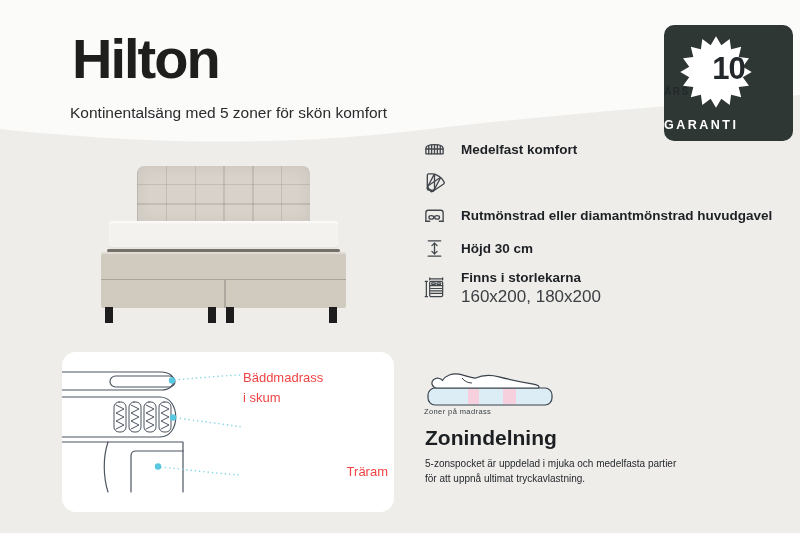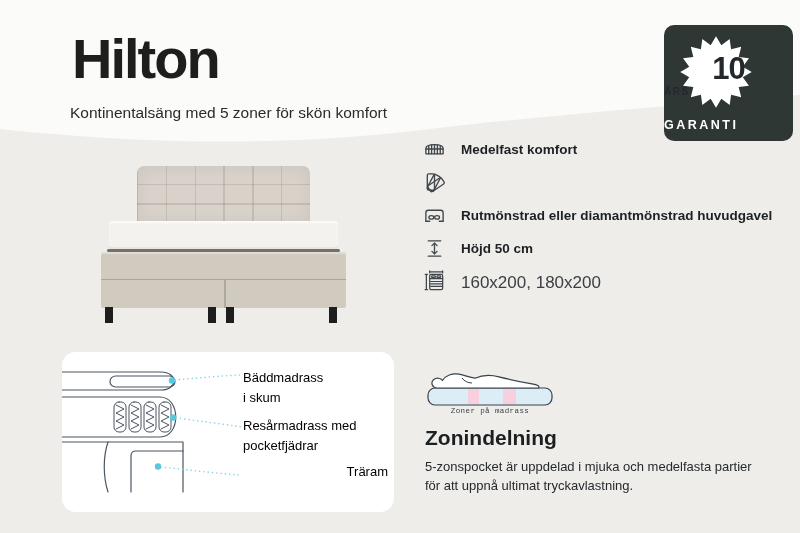--- a/index.html
+++ b/index.html
@@ -85,36 +85,36 @@
   .feature-sub{font-size:17px;color:#3c4044;margin-top:2px;}
   .feature-col{display:flex;flex-direction:column;justify-content:center;}
   
   .card{
     position:absolute;left:62px;top:352px;width:332px;height:160px;
     background:#ffffff;border-radius:14px;
   }
   .card svg{position:absolute;left:0;top:0;}
   .card-label{
     position:absolute;left:181px;width:145px;
-    font-size:13px;color:#000000;line-height:1.5;white-space:pre-line;
+    font-size:13px;color:#ef4444;line-height:1.5;white-space:pre-line;
   }
   .lbl-topper{top:16px;} .lbl-springs{top:64px;} .lbl-frame{top:110px;text-align:right;}
   
   .zone-illustration{position:absolute;left:424px;top:362px;}
   .zone-caption{
-    position:absolute;left:424px;top:407px;width:132px;text-align:center;
-    font-size:7.5px;color:#3c4246;letter-spacing:.4px;font-family:Liberation Mono, monospace;
+    position:absolute;left:424px;top:407px;width:132px;
+    font-size:7.5px;color:#3c4246;letter-spacing:.4px;
   }
   .zone-heading{
     position:absolute;left:425px;top:426px;
     font-size:21px;font-weight:bold;color:#1c1f22;
   }
   .zone-body{
     position:absolute;left:425px;top:457px;width:360px;
-    font-size:13px;color:#26292d;line-height:1.48;white-space:pre-line;
+    font-size:10px;color:#26292d;line-height:1.48;white-space:pre-line;
   }
 </style>
 </head>
 <body>
 
 <div class="stage">
 
   <svg class="hero-wave" width="800" height="160" viewBox="0 0 800 160">
     <path d="M0,0 H800 V95 C680,105 540,116 430,129 C330,141 200,150 0,129 Z" fill="#fbfbf9"></path>
   </svg>
@@ -180,36 +180,37 @@
     </div>
 
 
     <div class="feature-row">
       <span class="feature-icon">
         <svg width="23" height="23" viewBox="0 0 24 24" fill="none" stroke="#41464b" stroke-width="1.4" stroke-linecap="round" stroke-linejoin="round">
           <path d="M5.5,4 H18.5 M5.5,20 H18.5 M12,6.5 V17.5"></path>
           <path d="M9.3,9 L12,6.4 L14.7,9 M9.3,15 L12,17.6 L14.7,15"></path>
         </svg>
       </span>
-      <span class="feature-label">Höjd 50 cm</span>
+      <span class="feature-label">Höjd 30 cm</span>
     </div>
 
     <div class="feature-row">
       <span class="feature-icon">
         <svg width="23" height="23" viewBox="0 0 24 24" fill="none" stroke="#41464b" stroke-width="1.3" stroke-linecap="round" stroke-linejoin="round">
           <rect x="7" y="4.5" width="13.5" height="16" rx="1.5"></rect>
           <path d="M7,9 H20.5"></path>
           <rect x="9" y="6" width="4" height="1.8" rx="0.8"></rect>
           <rect x="14.5" y="6" width="4" height="1.8" rx="0.8"></rect>
           <path d="M8,12 H19.5 M8,14.5 H19.5 M8,17 H19.5"></path>
           <path d="M3.5,4.5 V20.5 M2.3,4.5 H4.7 M2.3,20.5 H4.7"></path>
           <path d="M7,2 H20.5 M7,1 V3 M20.5,1 V3"></path>
         </svg>
       </span>
       <span class="feature-col">
+        <span class="feature-label">Finns i storlekarna</span>
         <span class="feature-sub">160x200, 180x200</span>
       </span>
     </div>
 
   </div>
 
   <div class="card">
     <svg width="332" height="160" viewBox="0 0 332 160">
       <g fill="none" stroke="#4b5560" stroke-width="1.2" stroke-linecap="round">
 
@@ -239,22 +240,20 @@
         <path d="M99,115 C126,118 152,121 177,123"></path>
       </g>
       <g fill="#59c7df">
         <circle cx="110" cy="28.5" r="3.2"></circle>
         <circle cx="111" cy="65.5" r="3.2"></circle>
         <circle cx="96" cy="114.5" r="3.2"></circle>
       </g>
     </svg>
     <div class="card-label lbl-topper">Bäddmadrass
 i skum</div>
-    <div class="card-label lbl-springs">Resårmadrass med
-pocketfjädrar</div>
     <div class="card-label lbl-frame">Träram</div>
   </div>
 
   <svg class="zone-illustration" width="132" height="46" viewBox="0 0 132 46">
     <rect x="4" y="26" width="124" height="17" rx="7" fill="#dcedf6"></rect>
     <rect x="44" y="26.8" width="11" height="15.4" fill="#f7d0dd"></rect>
     <rect x="79" y="26.8" width="13" height="15.4" fill="#f7d0dd"></rect>
     <rect x="4" y="26" width="124" height="17" rx="7" fill="none" stroke="#39424b" stroke-width="1.2"></rect>
     <path d="M13,26 C8,25.5 6.5,20.5 9.5,17.8 C12.5,15.2 17,16 18.5,18.5 C21.5,13.5 28,11 35,12.2 C41,13.2 45,15.5 51,16.2 C58,13 67,12.6 75,14.8 C85,17.4 97,20 108,21.8 C113.5,22.7 116,24.2 114.5,26 Z" fill="#ffffff" stroke="#39424b" stroke-width="1.2" stroke-linejoin="round"></path>
     <path d="M38,16 C40,19 44,21 48,21" fill="none" stroke="#39424b" stroke-width="1"></path>

